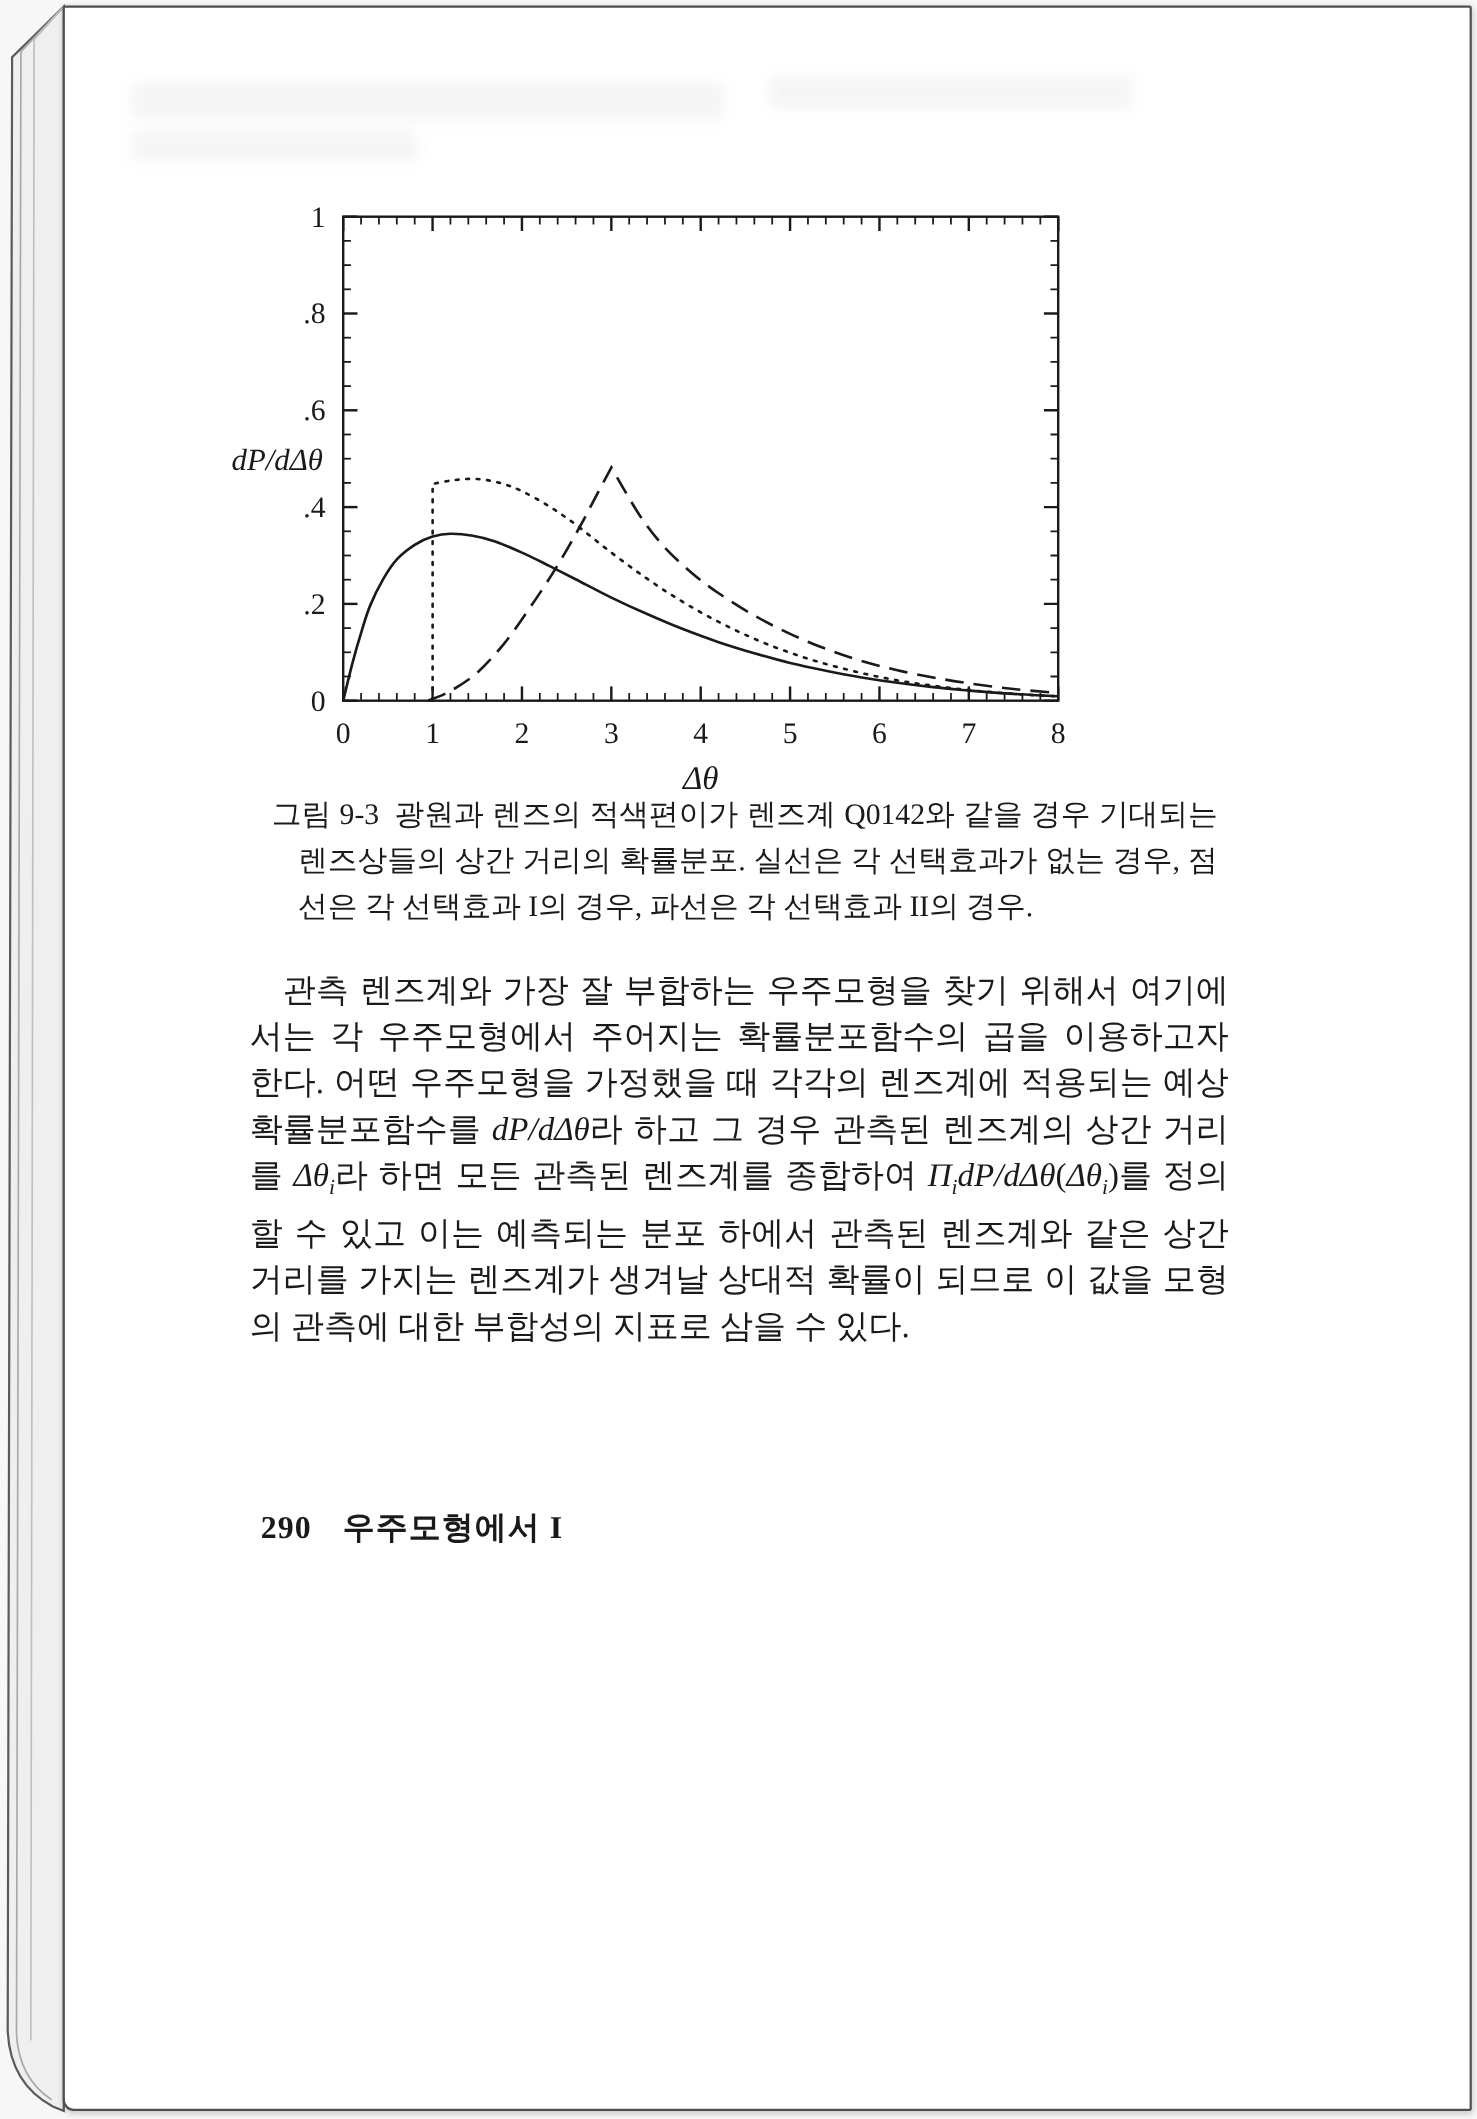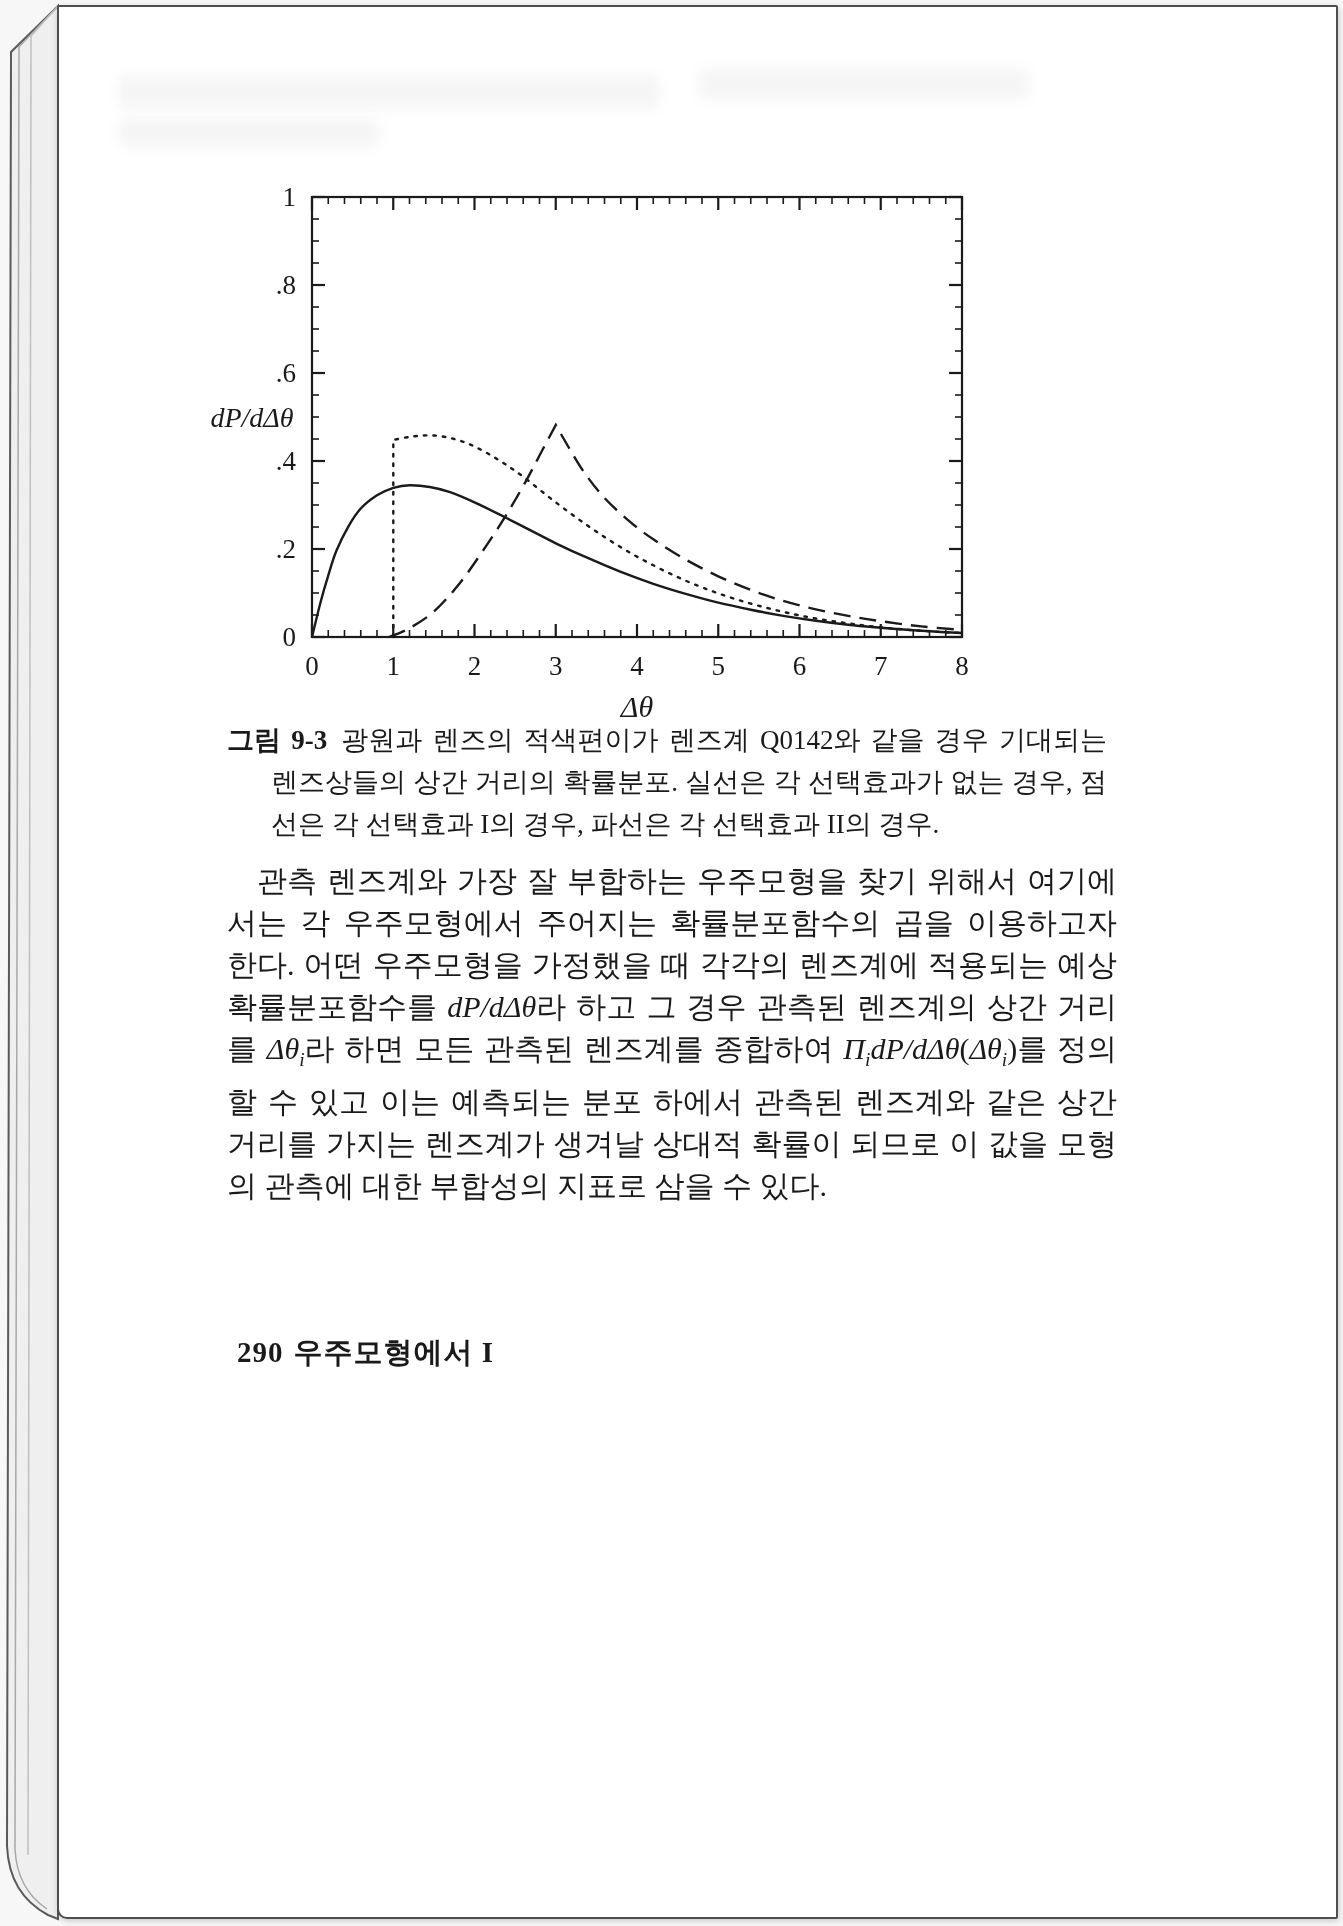--- a/index.html
+++ b/index.html
@@ -24,35 +24,35 @@
   .ghost3 { left:60px; top:112px; width:260px; height:28px; }
 
   .chart-block { position:absolute; left:143px; top:170px; width:790px; height:552px; }
 
   .caption {
     position:absolute; left:168px; top:712px; width:880px;
     font-size:27px; line-height:42px;
     padding-left:44px; text-indent:-44px;
     text-align:justify;
   }
-  .cap-label { font-weight:700; margin-right:14px; }
+  .cap-label { font-weight:400; margin-right:14px;margin-left:20px; }
 
   .body-text {
     position:absolute; left:168px; top:853px; width:890px;
     font-size:30px; line-height:42px;
     text-align:justify;
   }
-  .para { text-indent:30px; word-break:break-all; }
+  .para { text-indent:30px; word-break:break-all;margin-top:20px; }
   .seg-math { font-style:italic; }
   .seg-mathsub { font-style:italic; font-size:0.65em; vertical-align:sub; }
 
   .footer {
-    position:absolute; left:178px; top:1326px;
+    position:absolute; left:178px; top:1362px;
     font-size:29px; font-weight:700; letter-spacing:1px;
-    display:flex; gap:10px; align-items:baseline;
+    display:flex; gap:28px; align-items:baseline;
   }
 </style>
 </head>
 <body>
 
 <div class="canvas">
 
   <svg class="book-edge" width="1343" height="1926" viewBox="0 0 1343 1926">
     <path d="M58 6 L11 52 L7 1846 Q9 1894 48 1915 L58 1919 Z" fill="#efefef" stroke="#5a5a5a" stroke-width="2"></path>
     <path d="M58 6 L19 47 L15 1849 Q17 1889 47 1909" fill="none" stroke="#a8a8a8" stroke-width="1.5"></path>

